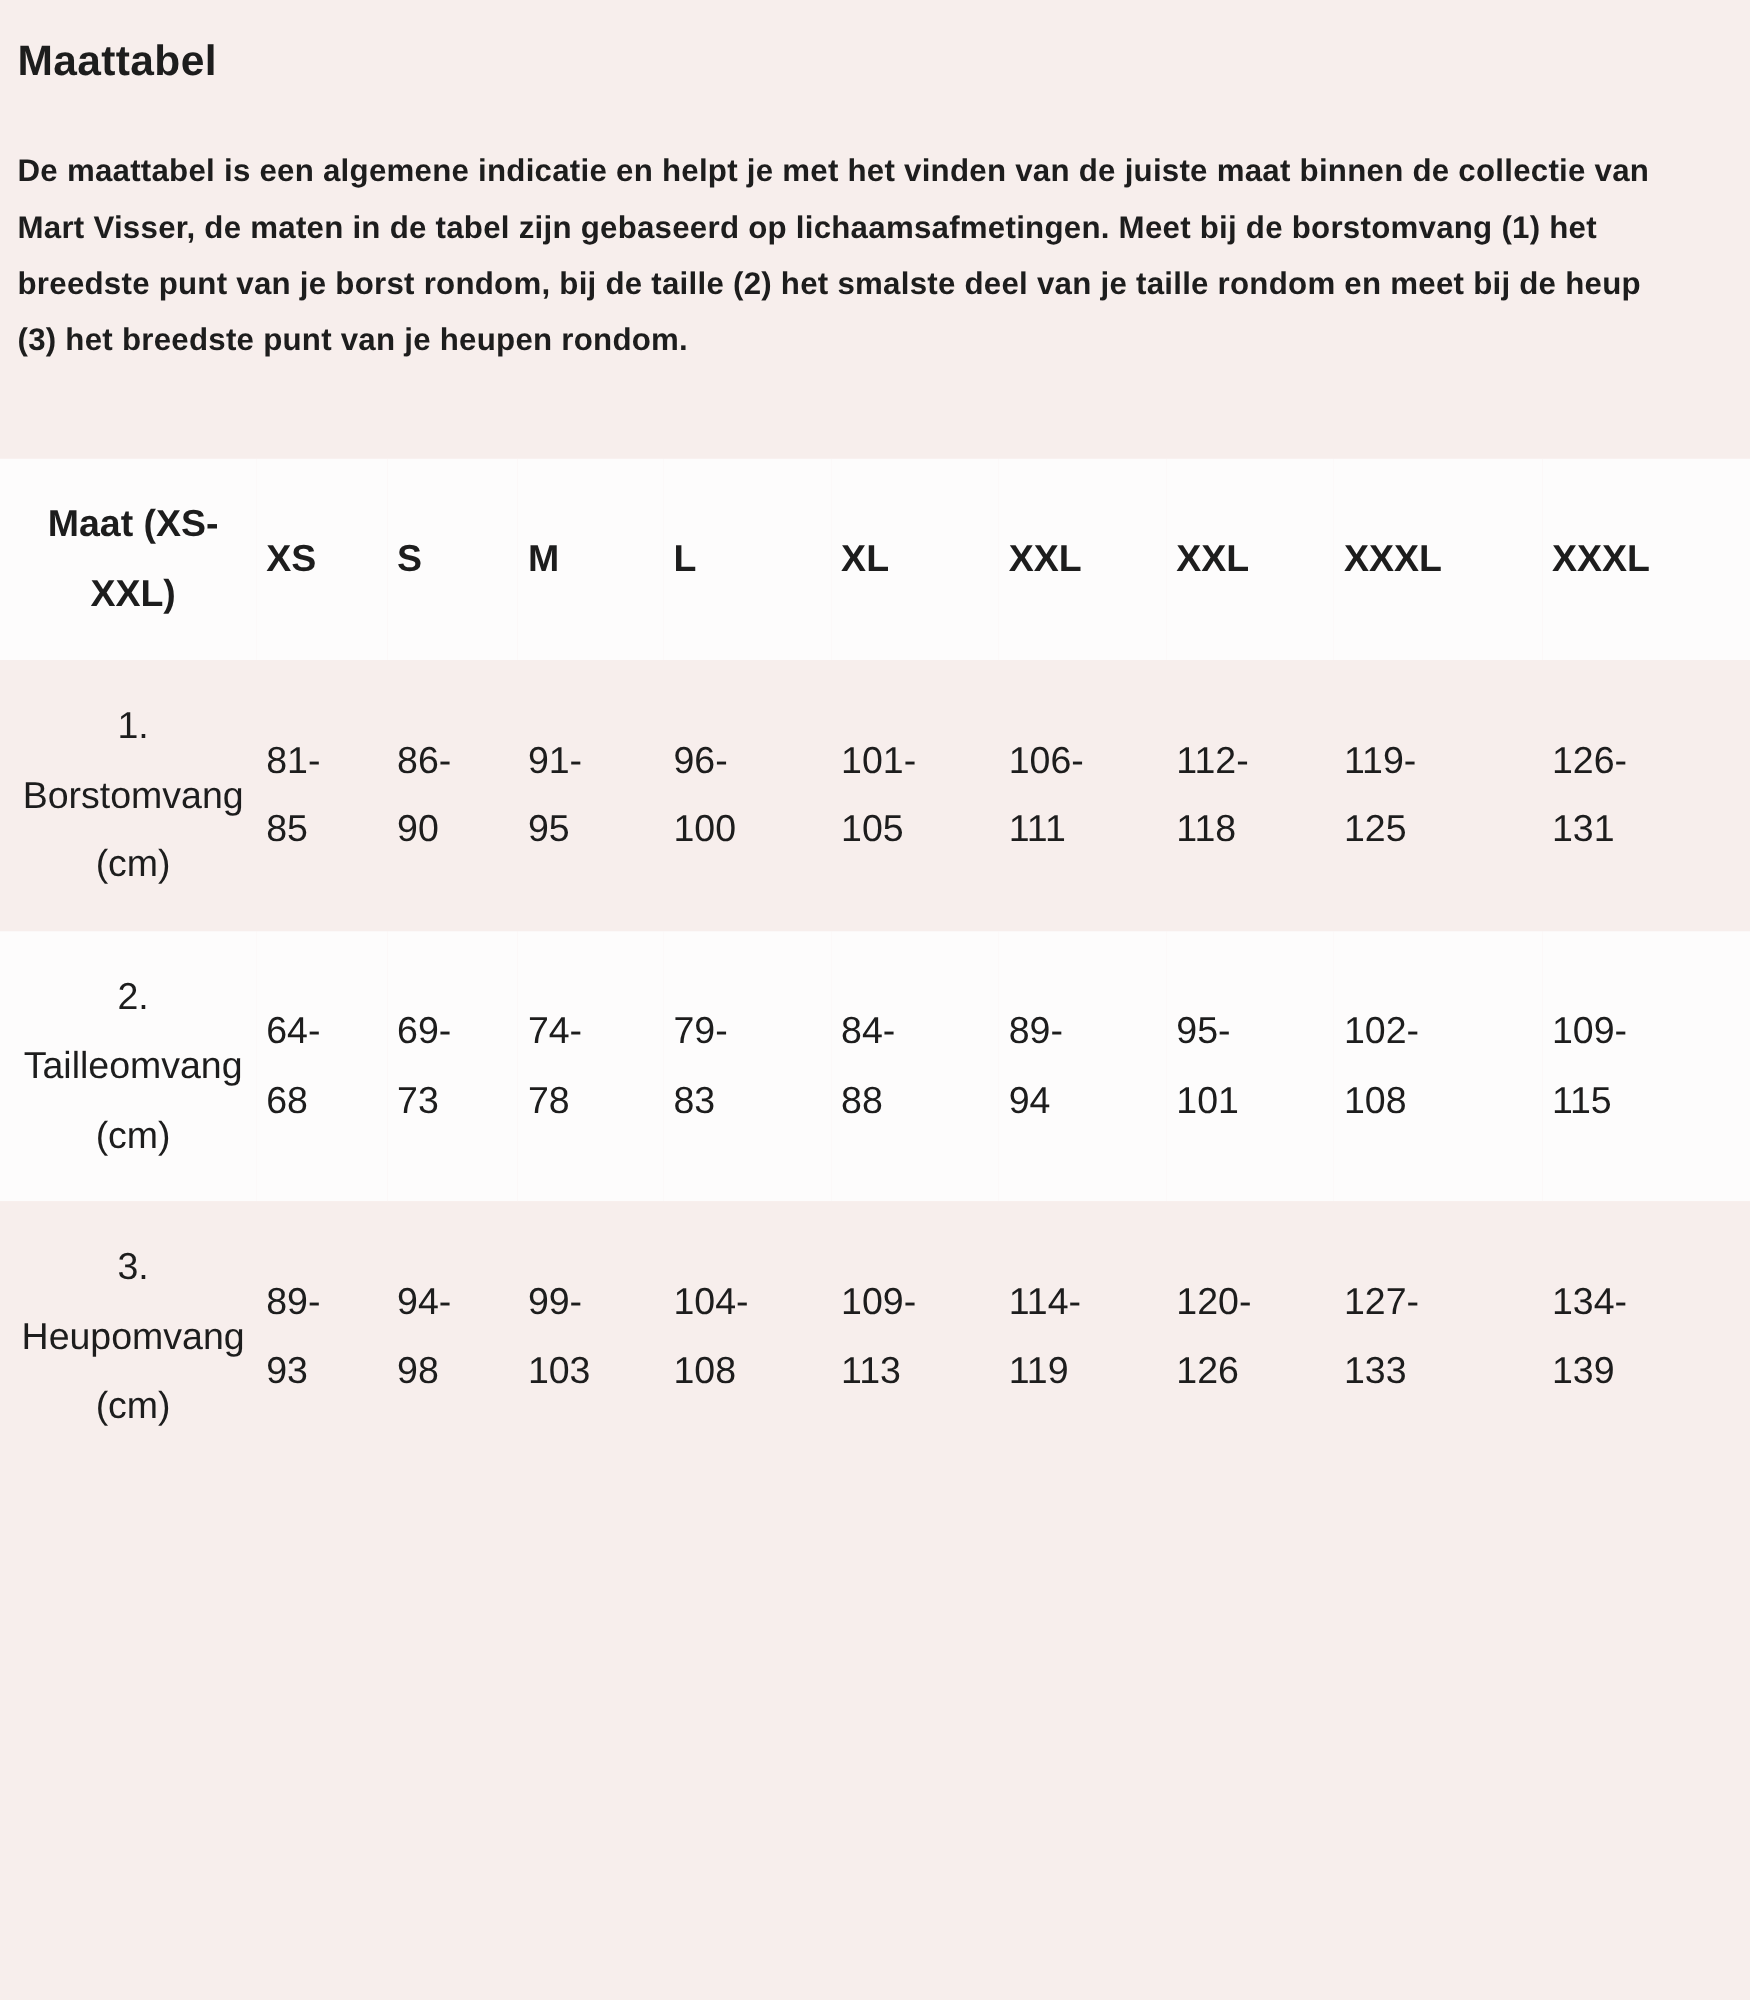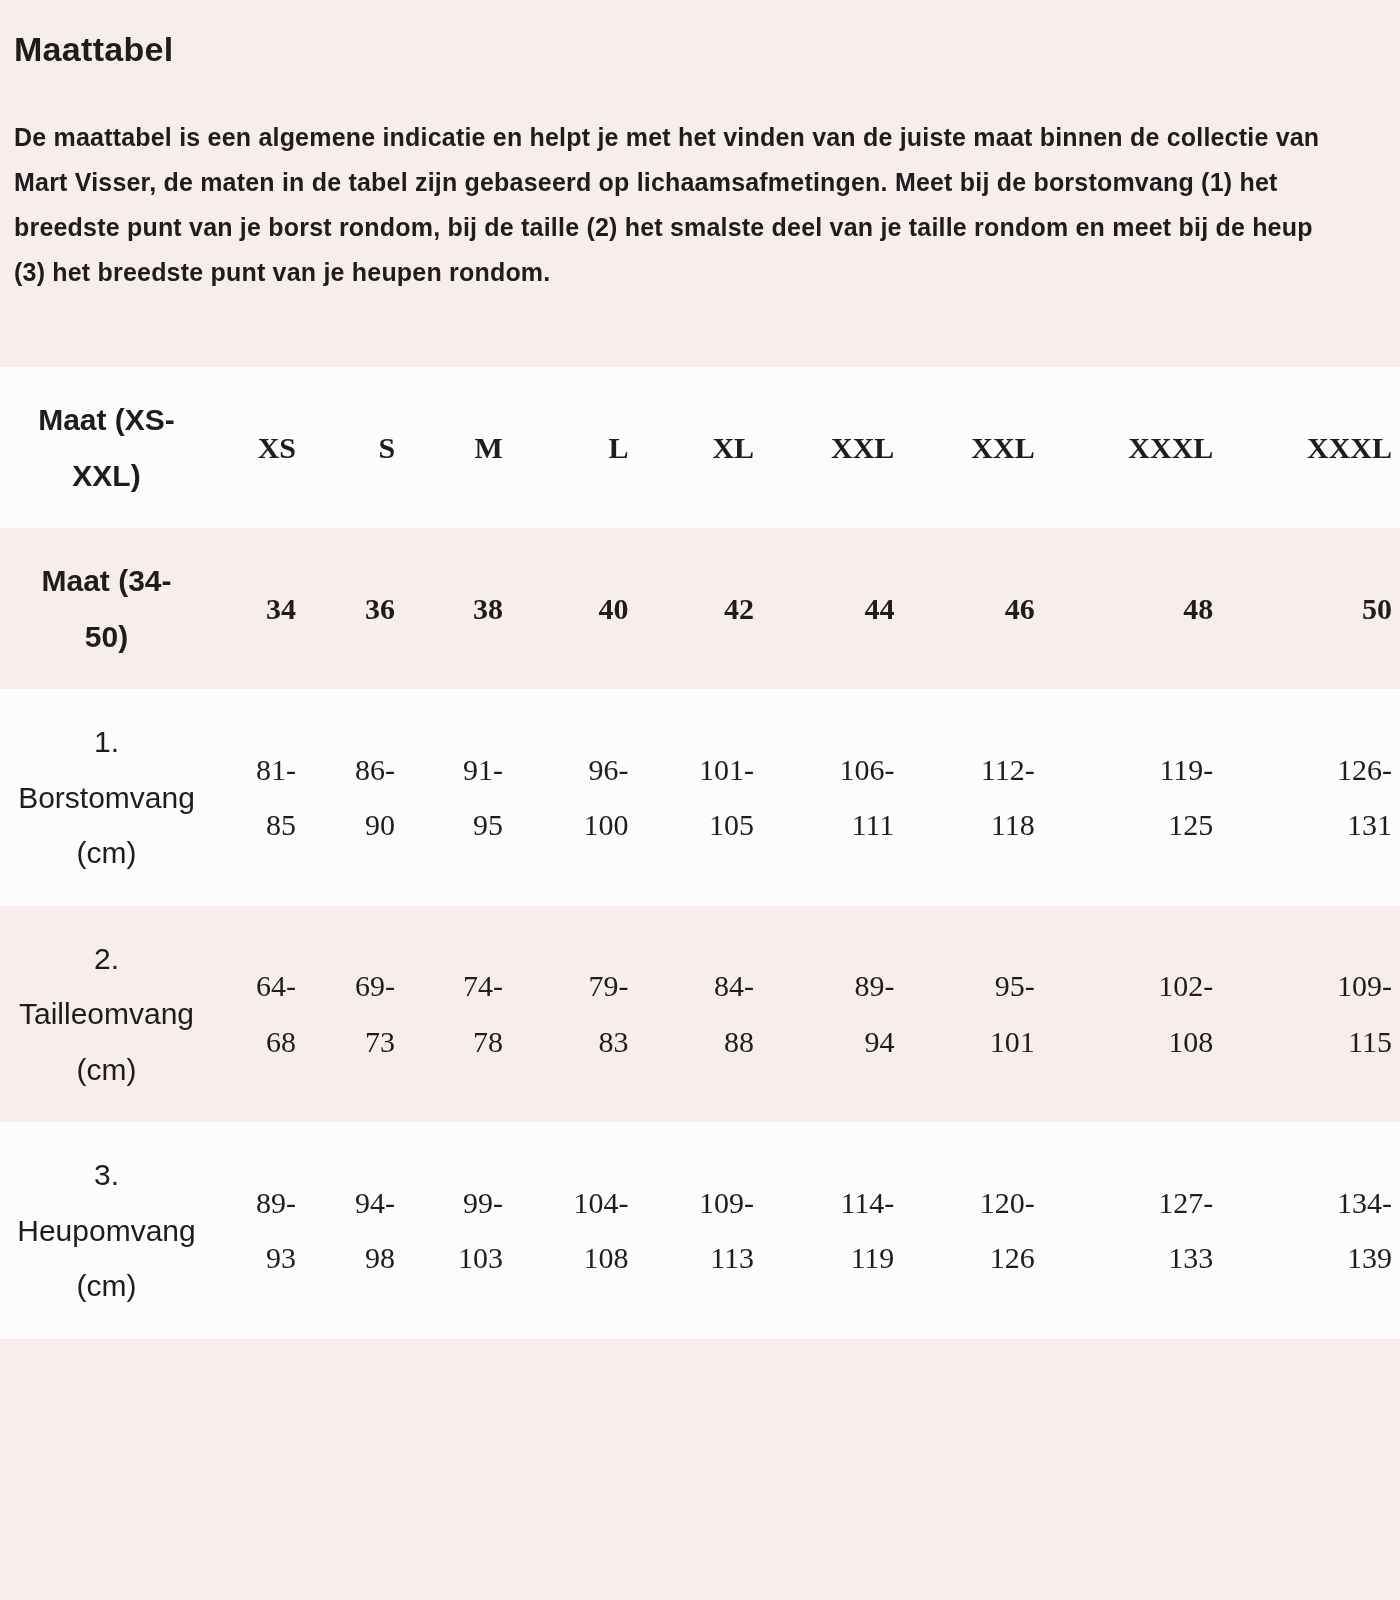--- a/index.html
+++ b/index.html
@@ -43,26 +43,25 @@
     text-align:center;
     font-weight:400;
     white-space:pre-line;
     padding:25px 6px 25px 14px;
     width:205px;
     line-height:1.85;
     vertical-align:middle;
     font-size:30px;
   }
   table.size-table td.size-cell{
-    text-align:right;
+    text-align:left;
     padding:25px 8px;
     line-height:1.85;
     vertical-align:middle;
     font-weight:400;
-    font-family:Liberation Serif, serif;
   }
   table.size-table tr.bold-row th.row-label,
   table.size-table tr.bold-row td.size-cell{
     font-weight:700;
   }
 </style>
 </head>
 <body>
 
 <div class="page">
@@ -75,33 +74,20 @@
 XXL)</th>
           <td class="size-cell">XS</td>
           <td class="size-cell">S</td>
           <td class="size-cell">M</td>
           <td class="size-cell">L</td>
           <td class="size-cell">XL</td>
           <td class="size-cell">XXL</td>
           <td class="size-cell">XXL</td>
           <td class="size-cell">XXXL</td>
           <td class="size-cell">XXXL</td>
-        </tr>
-        <tr class="bold-row">
-          <th class="row-label">Maat (34-
-50)</th>
-          <td class="size-cell">34</td>
-          <td class="size-cell">36</td>
-          <td class="size-cell">38</td>
-          <td class="size-cell">40</td>
-          <td class="size-cell">42</td>
-          <td class="size-cell">44</td>
-          <td class="size-cell">46</td>
-          <td class="size-cell">48</td>
-          <td class="size-cell">50</td>
         </tr>
         <tr>
           <th class="row-label">1.
 Borstomvang
 (cm)</th>
           <td class="size-cell">81-<br>85</td>
           <td class="size-cell">86-<br>90</td>
           <td class="size-cell">91-<br>95</td>
           <td class="size-cell">96-<br>100</td>
           <td class="size-cell">101-<br>105</td>

